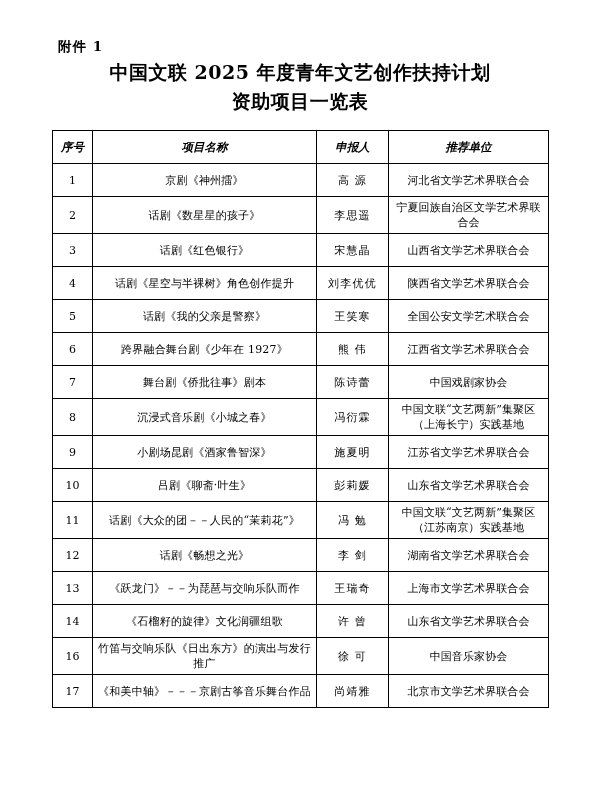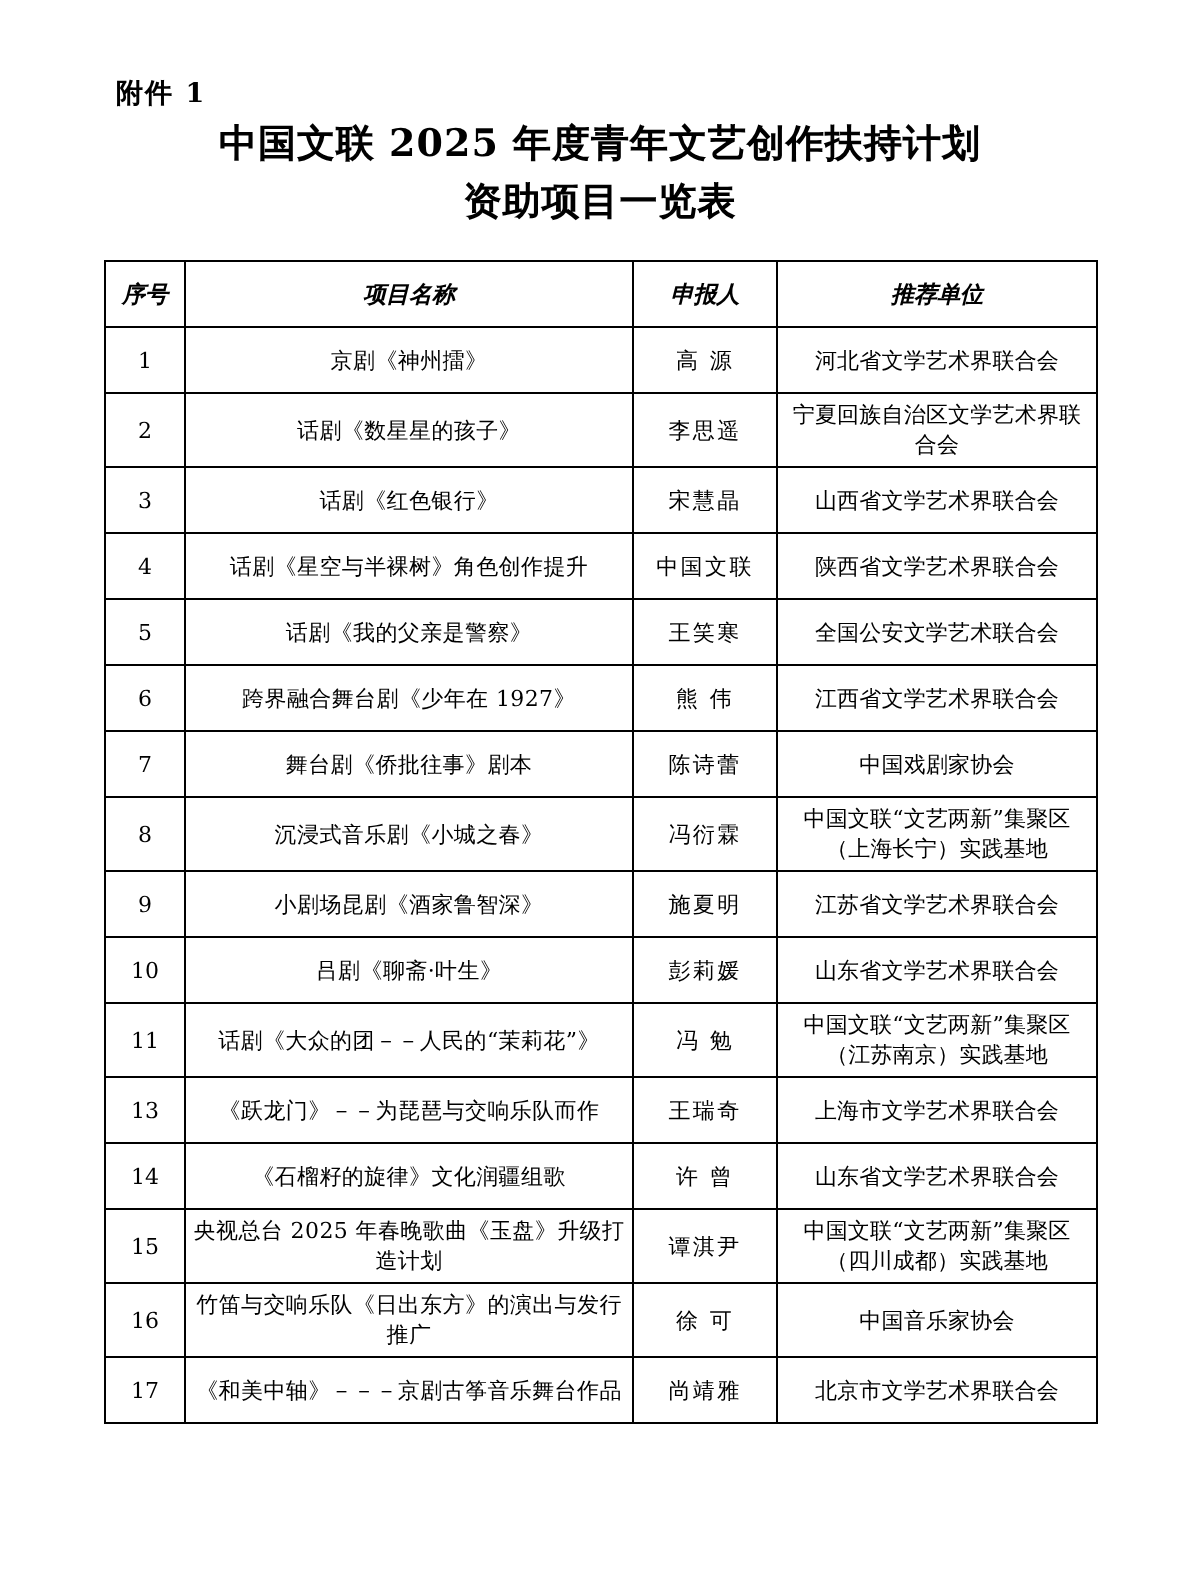--- a/index.html
+++ b/index.html
@@ -121,21 +121,21 @@
       </tr>
       <tr>
         <td class="cell-no">3</td>
         <td class="cell-name">话剧《红色银行》</td>
         <td class="cell-appl">宋慧晶</td>
         <td class="cell-unit">山西省文学艺术界联合会</td>
       </tr>
       <tr>
         <td class="cell-no">4</td>
         <td class="cell-name">话剧《星空与半裸树》角色创作提升</td>
-        <td class="cell-appl">中国文联</td>
+        <td class="cell-appl">刘李优优</td>
         <td class="cell-unit">陕西省文学艺术界联合会</td>
       </tr>
       <tr>
         <td class="cell-no">5</td>
         <td class="cell-name">话剧《我的父亲是警察》</td>
         <td class="cell-appl">王笑寒</td>
         <td class="cell-unit">全国公安文学艺术联合会</td>
       </tr>
       <tr>
         <td class="cell-no">6</td>
@@ -167,38 +167,38 @@
         <td class="cell-appl">彭莉媛</td>
         <td class="cell-unit">山东省文学艺术界联合会</td>
       </tr>
       <tr>
         <td class="cell-no">11</td>
         <td class="cell-name">话剧《大众的团－－人民的“茉莉花”》</td>
         <td class="cell-appl">冯 勉</td>
         <td class="cell-unit">中国文联“文艺两新”集聚区（江苏南京）实践基地</td>
       </tr>
       <tr>
+        <td class="cell-no">12</td>
+        <td class="cell-name">话剧《畅想之光》</td>
+        <td class="cell-appl">李 剑</td>
+        <td class="cell-unit">湖南省文学艺术界联合会</td>
+      </tr>
+      <tr>
         <td class="cell-no">13</td>
         <td class="cell-name">《跃龙门》－－为琵琶与交响乐队而作</td>
         <td class="cell-appl">王瑞奇</td>
         <td class="cell-unit">上海市文学艺术界联合会</td>
       </tr>
       <tr>
         <td class="cell-no">14</td>
         <td class="cell-name">《石榴籽的旋律》文化润疆组歌</td>
         <td class="cell-appl">许 曾</td>
         <td class="cell-unit">山东省文学艺术界联合会</td>
       </tr>
       <tr>
-        <td class="cell-no">15</td>
-        <td class="cell-name">央视总台 2025 年春晚歌曲《玉盘》升级打造计划</td>
-        <td class="cell-appl">谭淇尹</td>
-        <td class="cell-unit">中国文联“文艺两新”集聚区（四川成都）实践基地</td>
-      </tr>
-      <tr>
         <td class="cell-no">16</td>
         <td class="cell-name">竹笛与交响乐队《日出东方》的演出与发行推广</td>
         <td class="cell-appl">徐 可</td>
         <td class="cell-unit">中国音乐家协会</td>
       </tr>
       <tr>
         <td class="cell-no">17</td>
         <td class="cell-name">《和美中轴》－－－京剧古筝音乐舞台作品</td>
         <td class="cell-appl">尚靖雅</td>
         <td class="cell-unit">北京市文学艺术界联合会</td>

